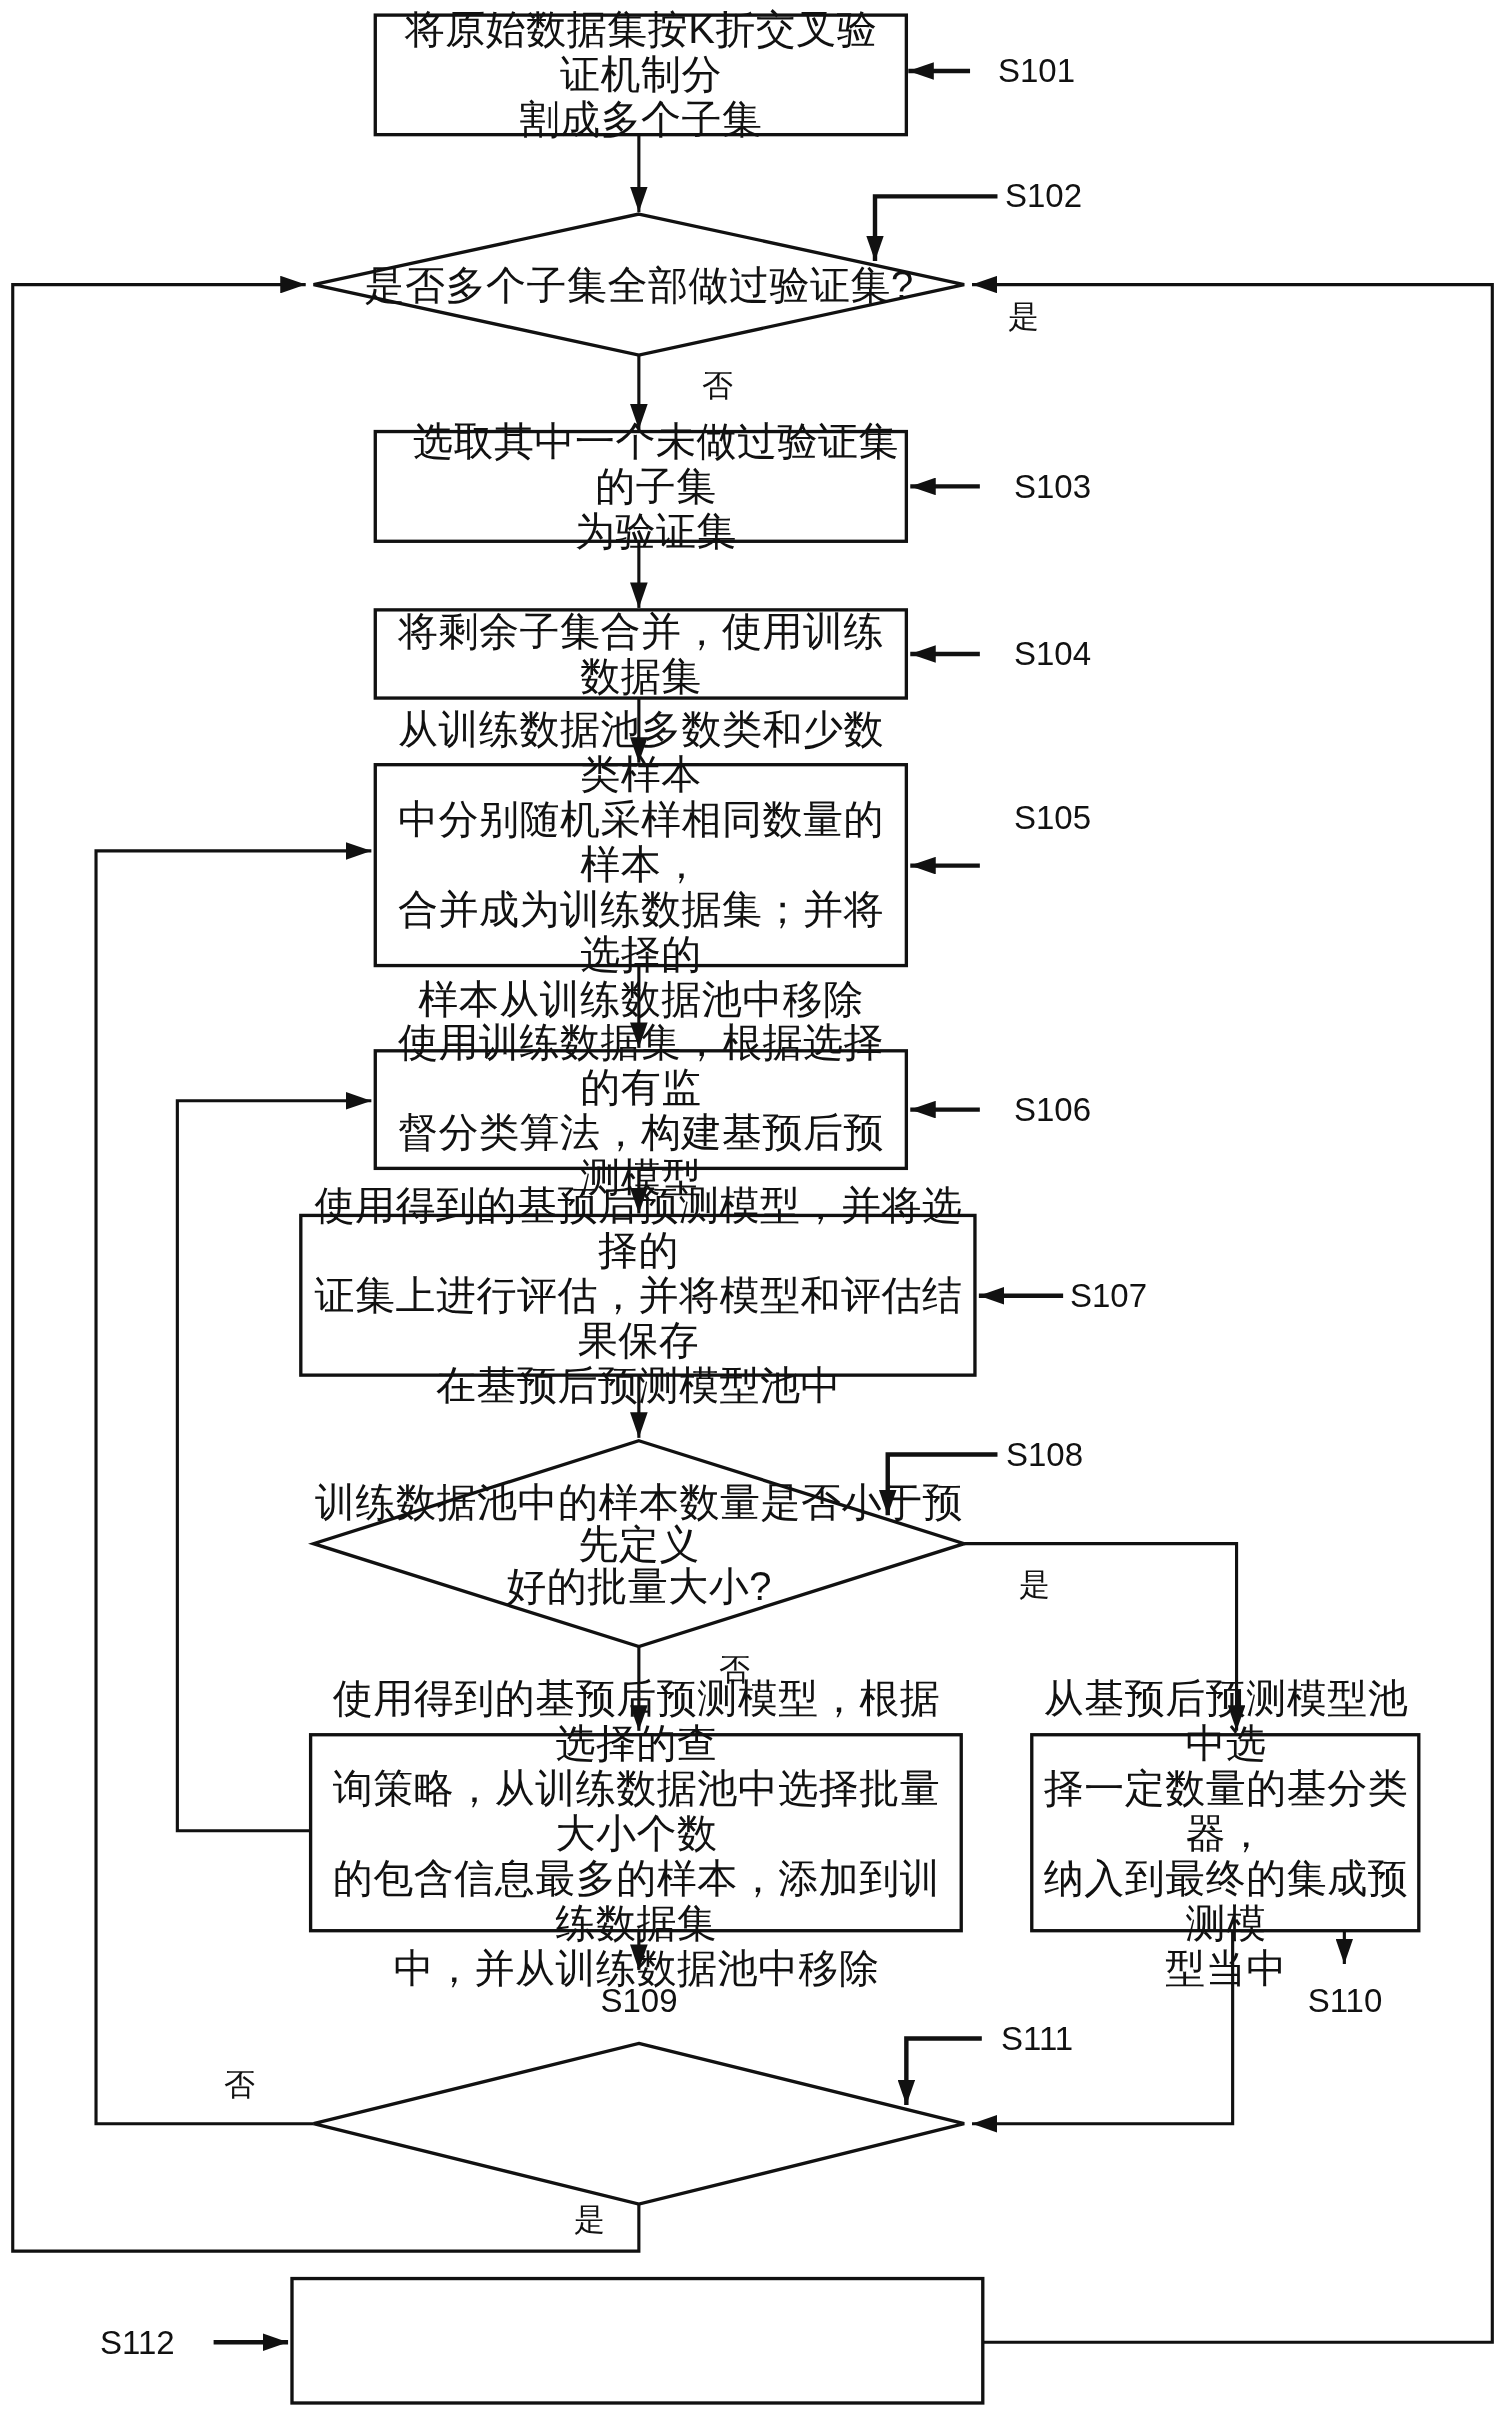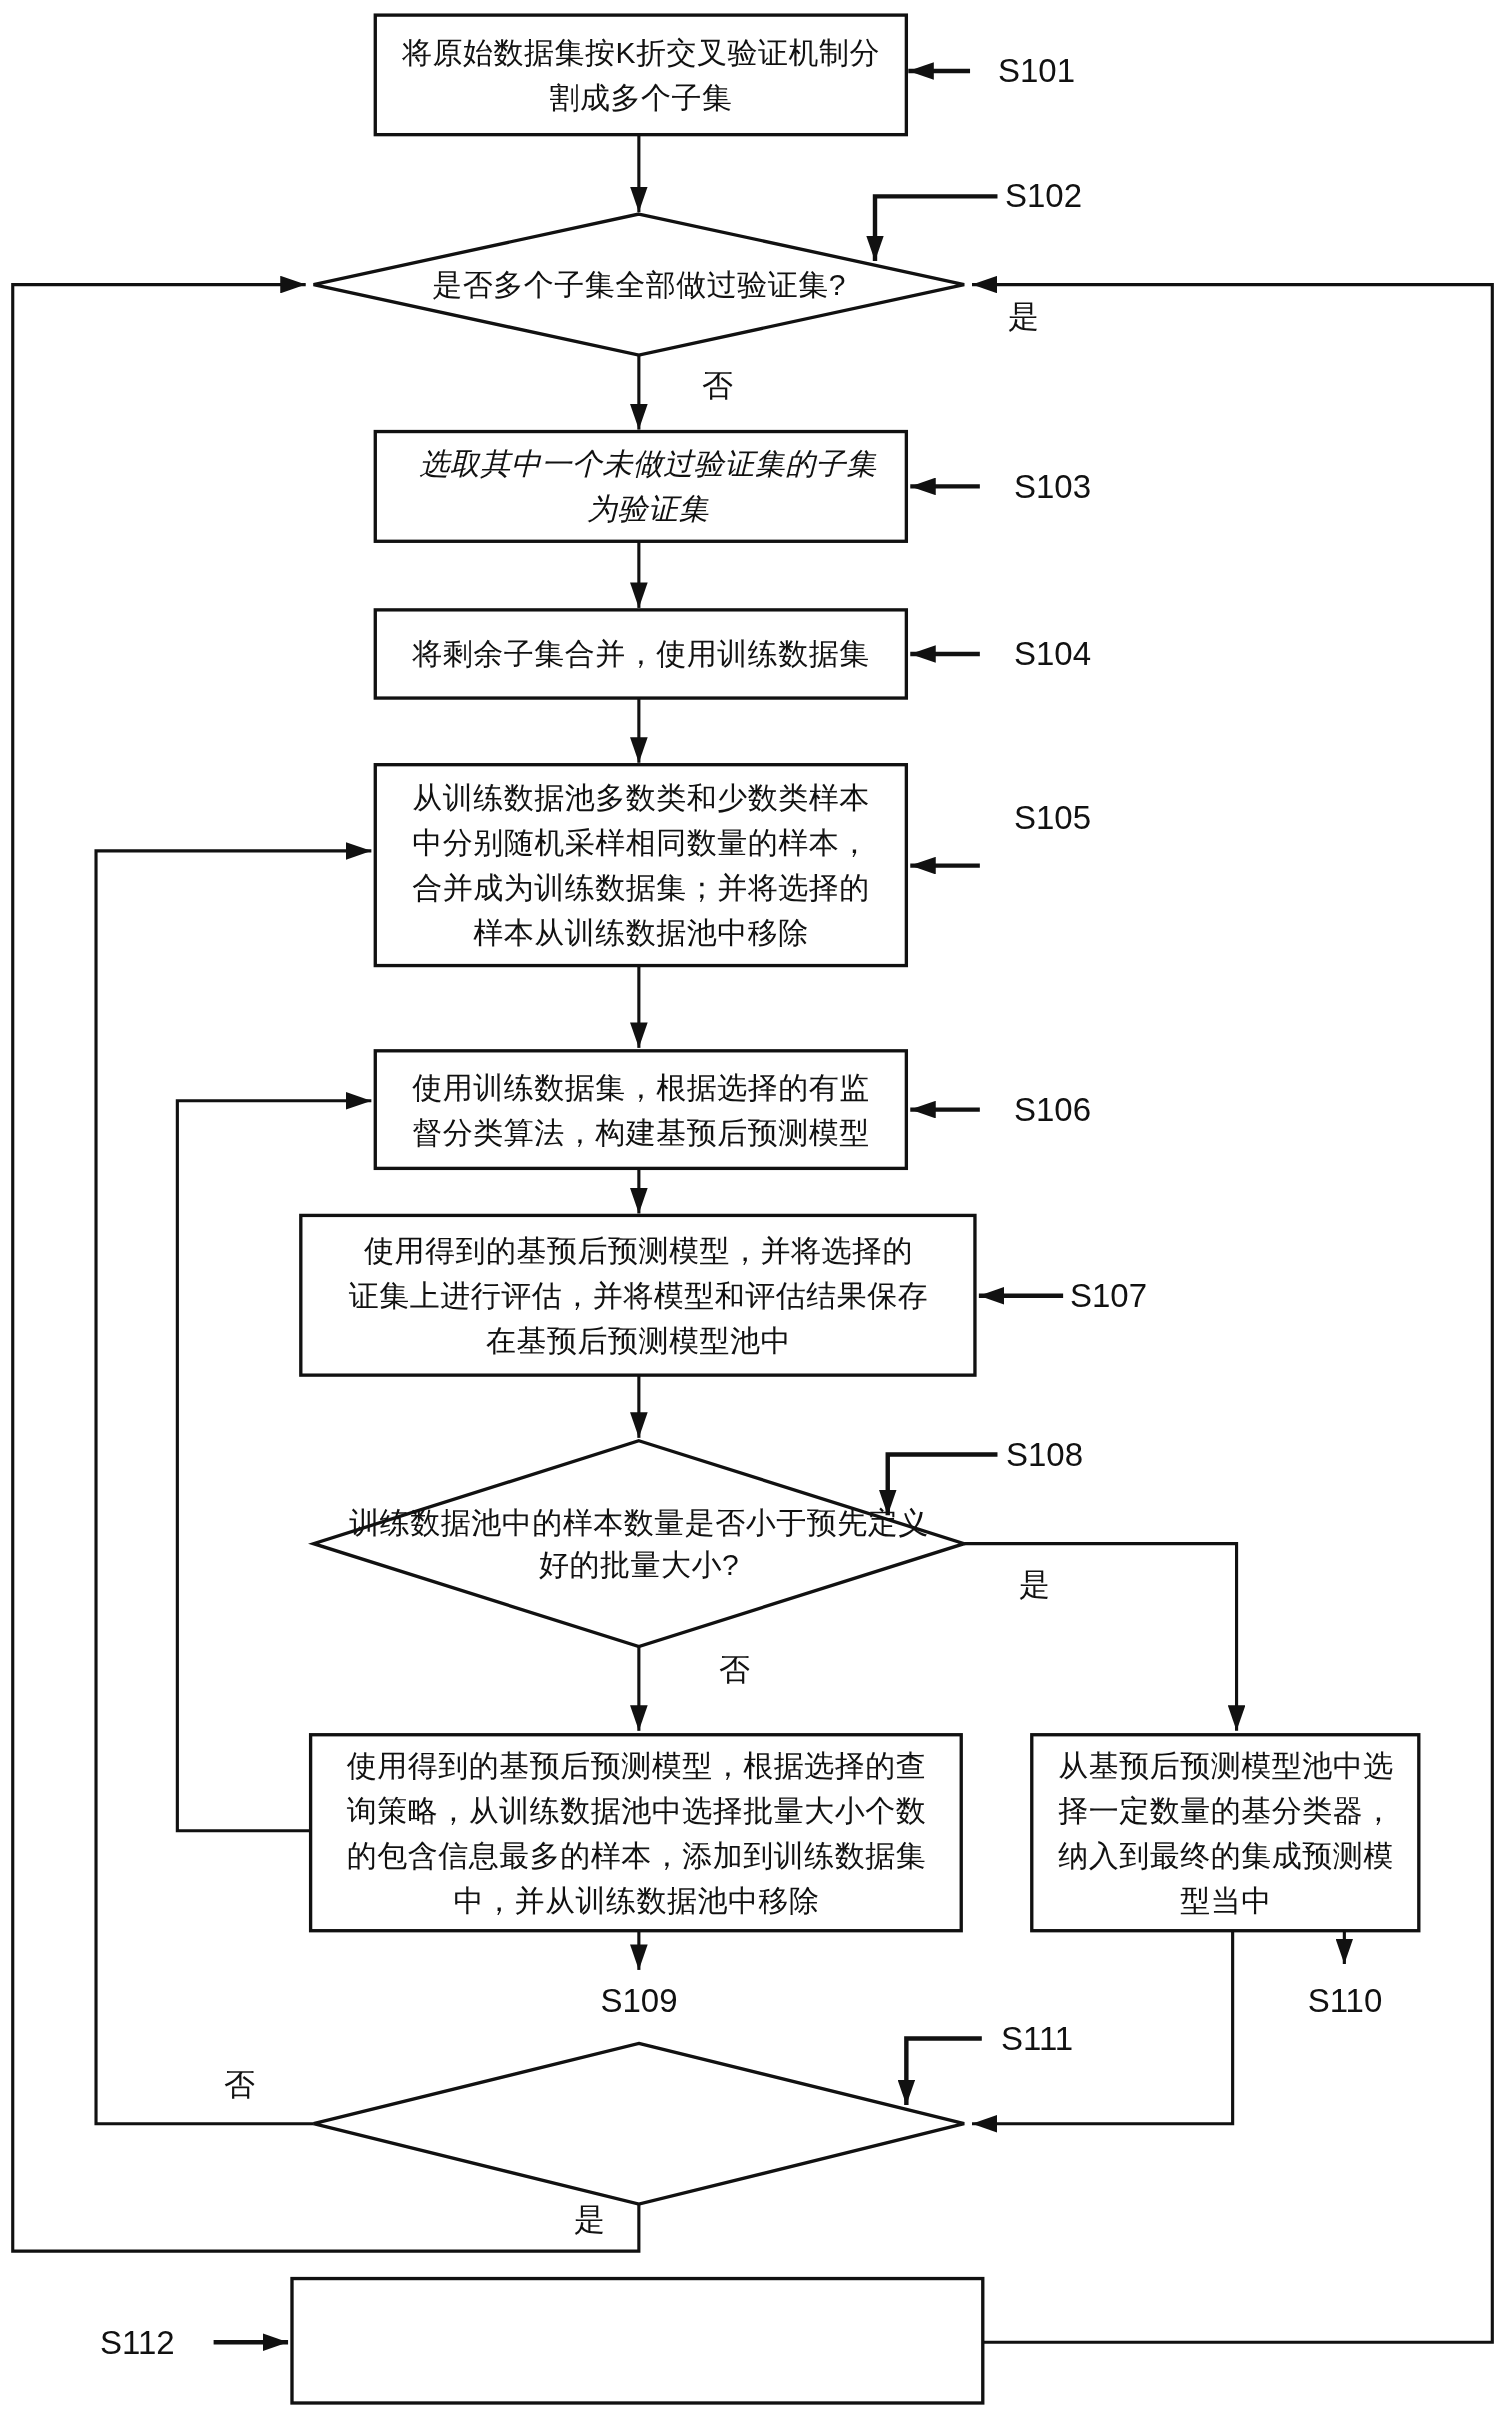--- a/index.html
+++ b/index.html
@@ -7,21 +7,21 @@
   .canvas {
     position:relative; width:1507px; height:2423px; background:var(--bg);
     font-family:"Liberation Sans", sans-serif; color:var(--text);
   }
   svg.lines { position:absolute; left:0; top:0; width:1507px; height:2423px; }
   .flow  { fill:none; stroke:var(--stroke); stroke-width:3.2; }
   .lab   { fill:none; stroke:var(--stroke); stroke-width:4.5; }
   .shape { fill:#ffffff; stroke:var(--stroke); stroke-width:3.4; }
   .node-text {
     position:absolute; display:flex; align-items:center; justify-content:center;
-    text-align:center; white-space:pre-line; font-size:30px; line-height:45px;
+    text-align:center; white-space:pre-line; font-size:40px; line-height:45px;
     color:var(--text); letter-spacing:0.5px;
   }
   .diamond-text { line-height:42px; }
   .step-label {
     position:absolute; font-size:33px; color:var(--text);
     font-family:"Liberation Sans", sans-serif;
   }
   .step-label.centered { width:118px; text-align:center; }
   .branch-label {
     position:absolute; font-size:31px; color:var(--text); width:43px; text-align:center;
@@ -77,21 +77,21 @@
     <polygon class="shape" points="652,1470 984,1575 652,1680 320,1575"></polygon>
     <rect class="shape" x="317" y="1770" width="664" height="200"></rect>
     <rect class="shape" x="1053" y="1770" width="395" height="200"></rect>
     <polygon class="shape" points="652,2085 984,2167 652,2249 320,2167"></polygon>
     <rect class="shape" x="298" y="2325" width="705" height="127"></rect>
   </svg>
 
   <div class="node-text" style="left:385px; top:24.5px;   width:512px; height:100px;">将原始数据集按K折交叉验证机制分
 割成多个子集</div>
   <div class="node-text diamond-text" style="left:296px; top:264px; width:686px; height:41px;">是否多个子集全部做过验证集?</div>
-  <div class="node-text" style="left:392px; top:441px;  width:512px; height:90px;font-style:italic;">选取其中一个未做过验证集的子集
+  <div class="node-text" style="left:400px; top:441px;  width:512px; height:90px;">选取其中一个未做过验证集的子集
 为验证集</div>
   <div class="node-text" style="left:385px; top:619px;  width:512px; height:69px;">将剩余子集合并，使用训练数据集</div>
   <div class="node-text" style="left:385px; top:774px;  width:512px; height:181px;">从训练数据池多数类和少数类样本
 中分别随机采样相同数量的样本，
 合并成为训练数据集；并将选择的
 样本从训练数据池中移除</div>
   <div class="node-text" style="left:385px; top:1061px; width:512px; height:98px;">使用训练数据集，根据选择的有监
 督分类算法，构建基预后预测模型</div>
   <div class="node-text" style="left:311px; top:1225px; width:655px; height:140px;">使用得到的基预后预测模型，并将选择的
 证集上进行评估，并将模型和评估结果保存

